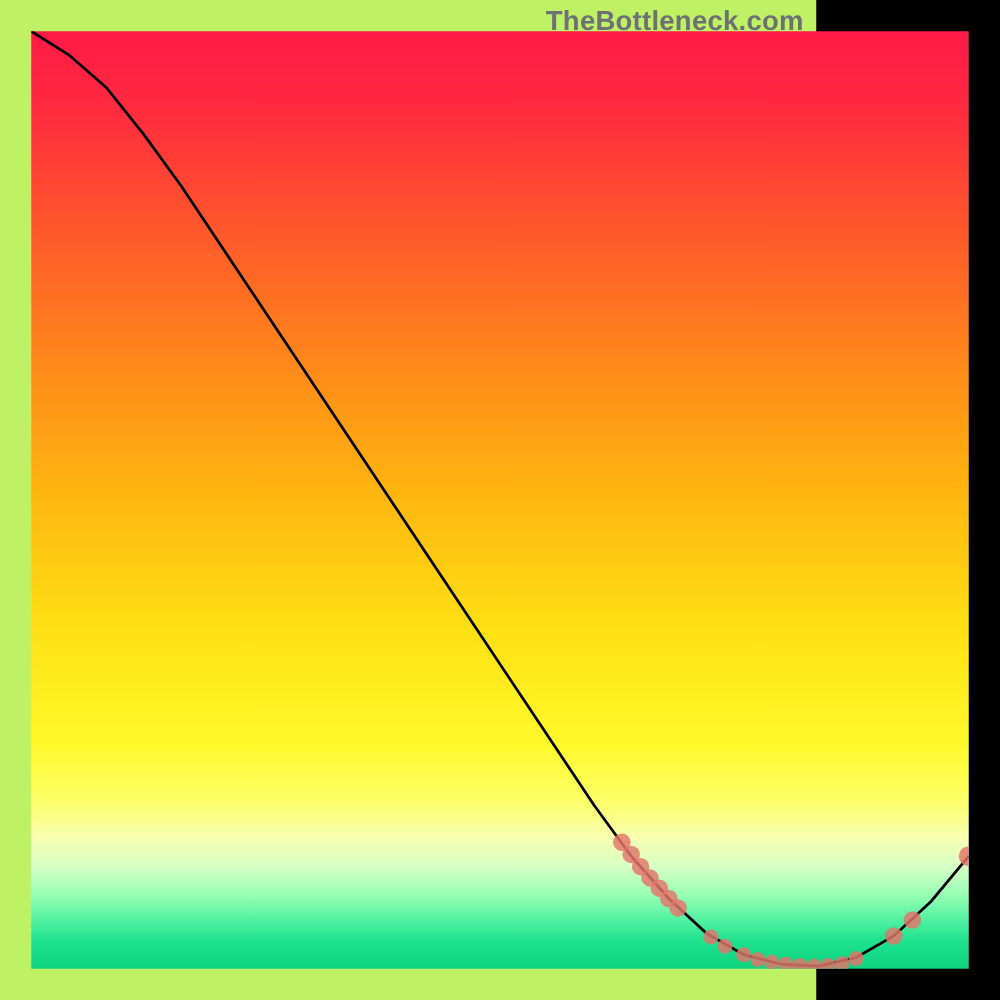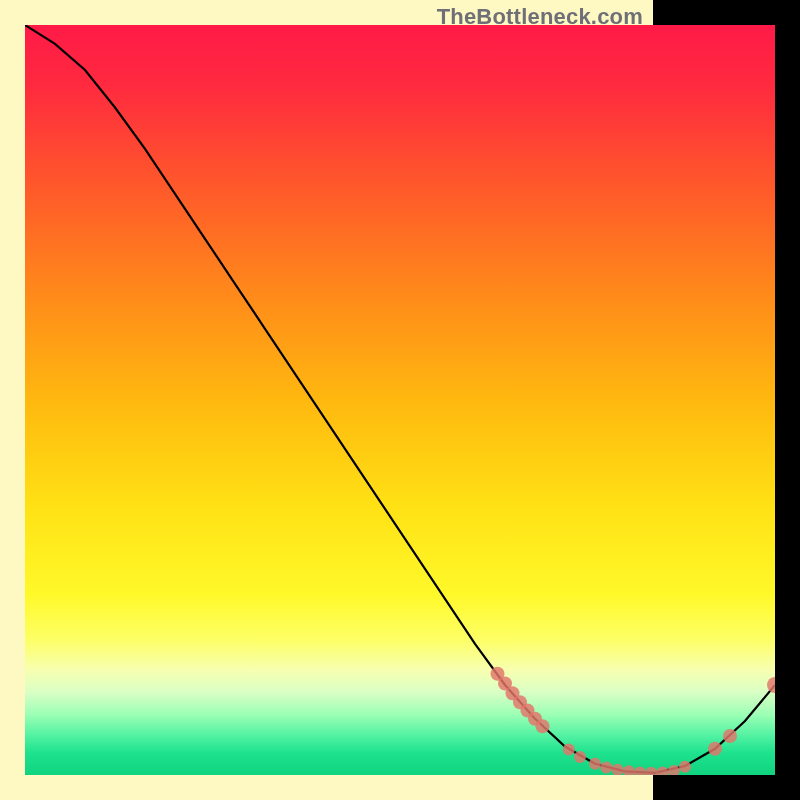--- a/index.html
+++ b/index.html
@@ -7,21 +7,21 @@
     padding: 0;
     width: 800px;
     height: 800px;
     background: #000;
     overflow: hidden;
   }
   .frame {
     position: relative;
     width: 653px;
     height: 800px;
-    background: #fef9c3;
+    background: #bef264;
   }
   .plot {
     position: absolute;
     left: 25px;
     top: 25px;
     width: 750px;
     height: 750px;
     background: linear-gradient(to bottom,
       #ff1a47 0%,
       #ff2a3f 8%,

